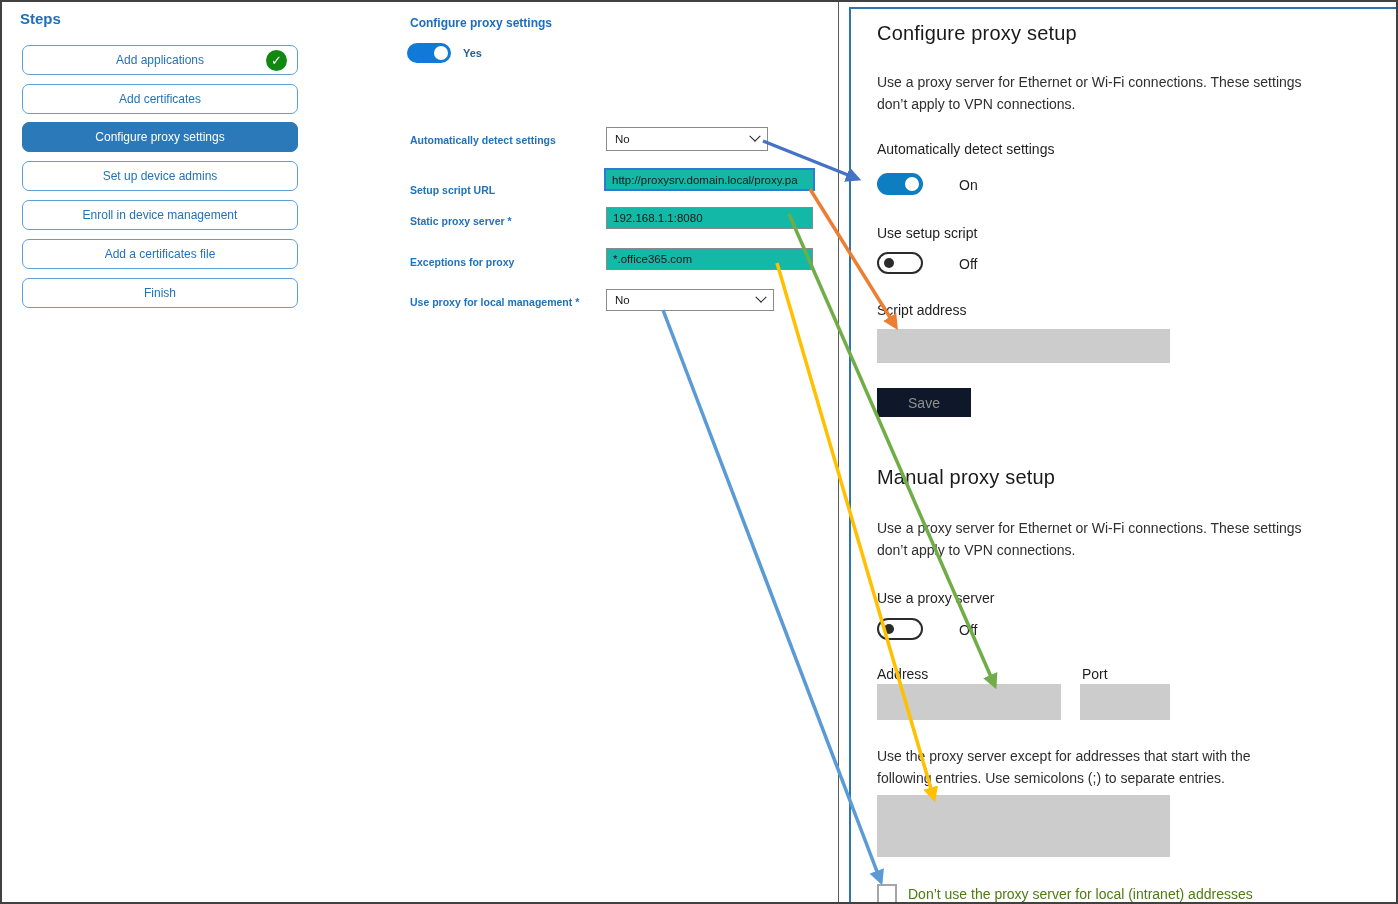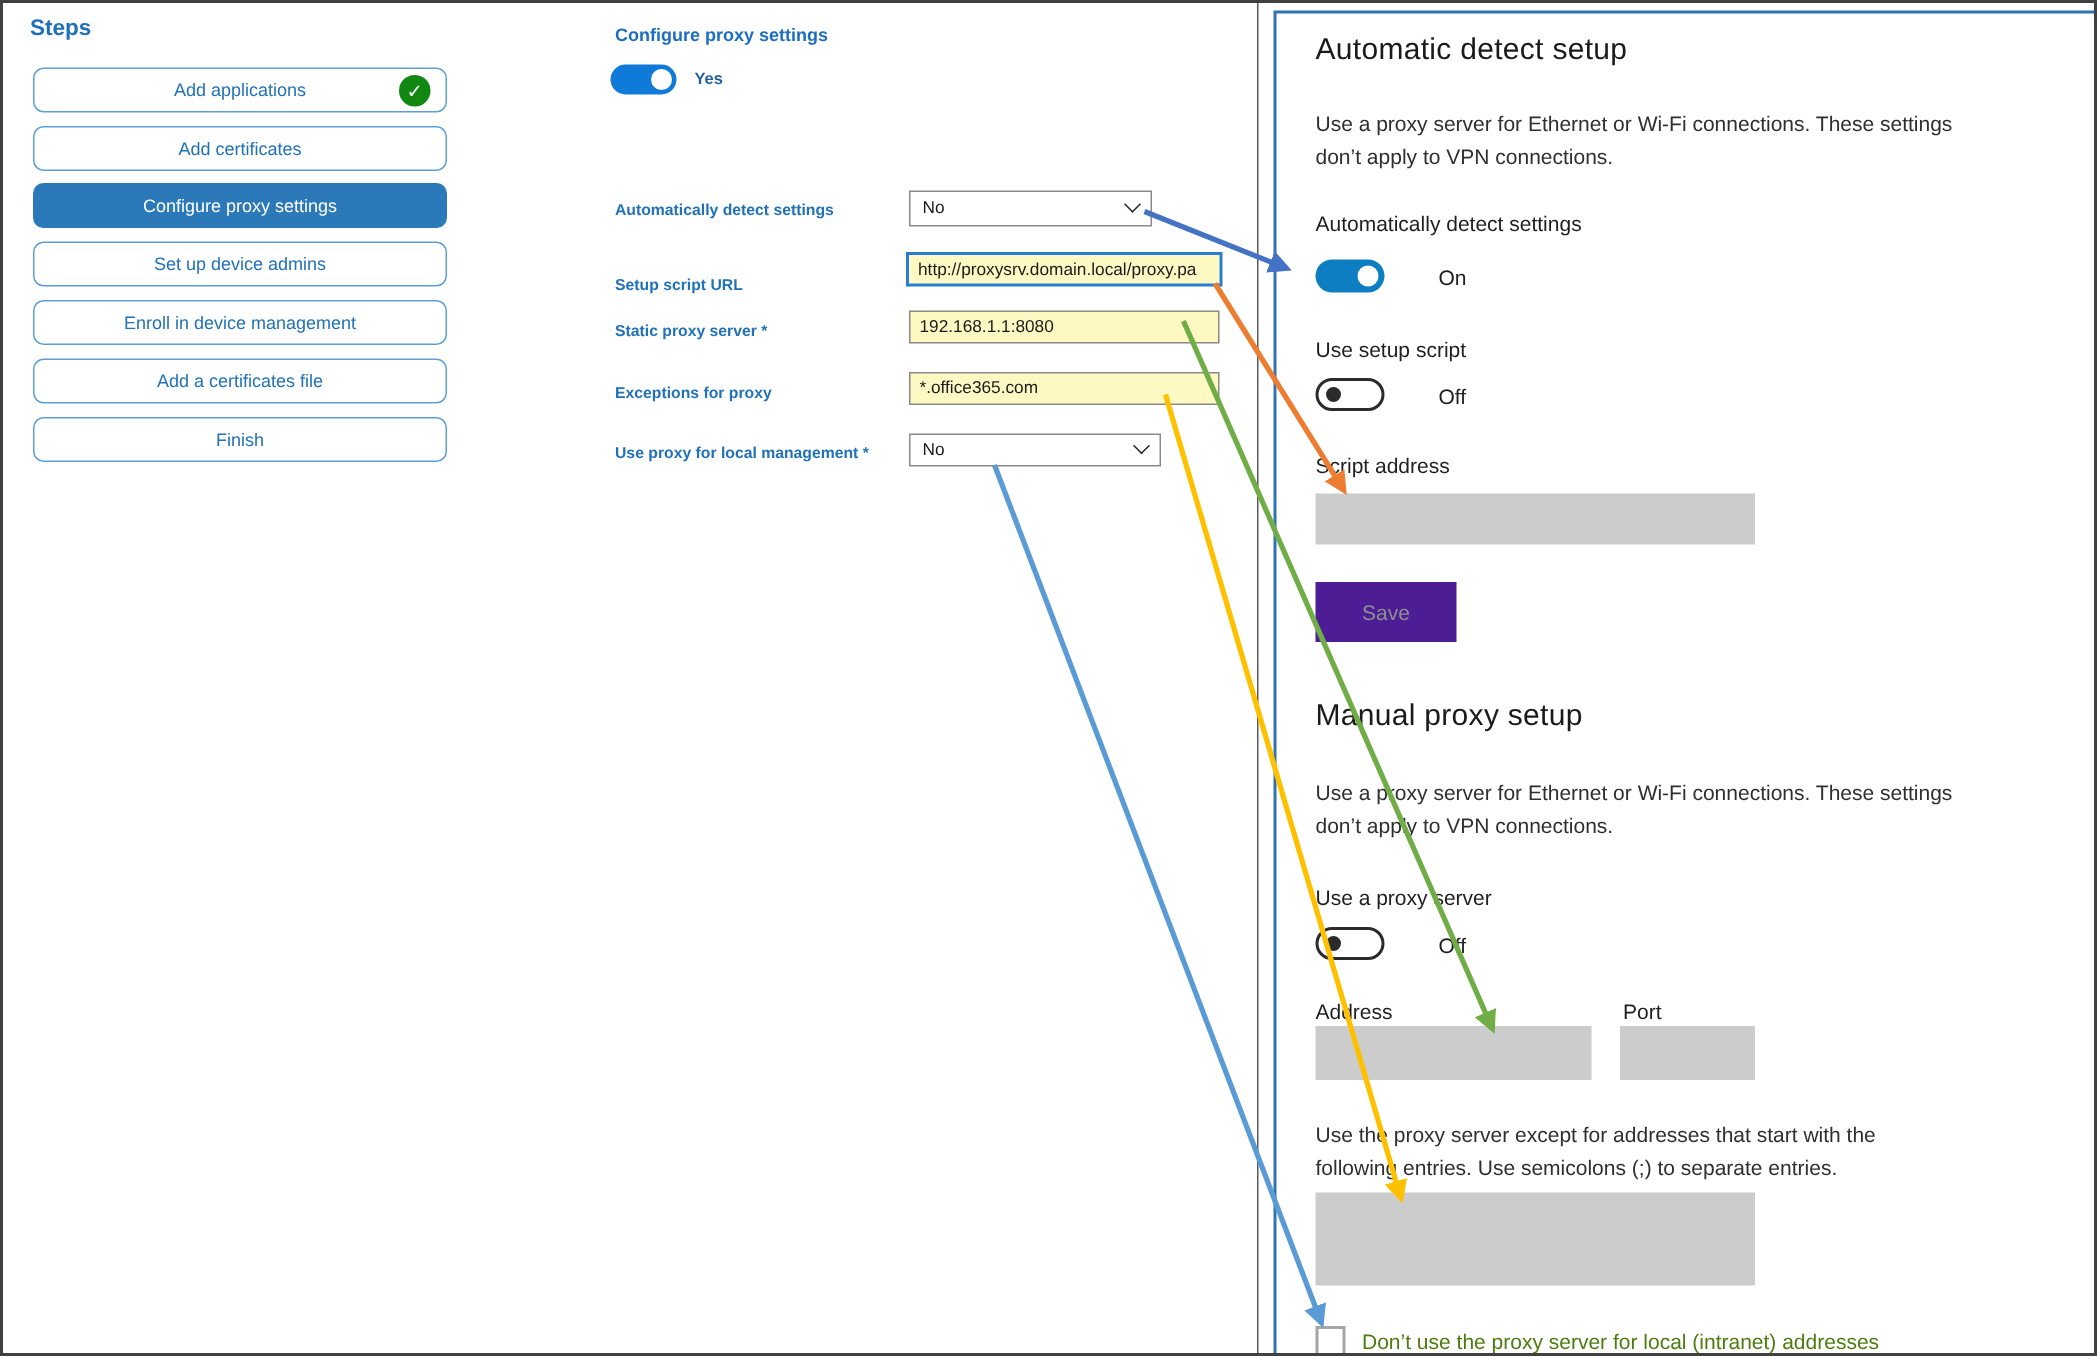--- a/index.html
+++ b/index.html
@@ -24,39 +24,39 @@
     background:#0f7ad8; cursor:pointer; }
   .toggle-sm .knob { position:absolute; right:3px; top:3px; width:14px; height:14px; border-radius:50%; background:#fff; }
   .toggle-sm-label { position:absolute; left:463px; top:47px; font-size:11px; color:#1e5f9e; font-weight:bold; }
 
   .fld-label { position:absolute; left:410px; font-size:10.5px; font-weight:bold; color:#2272b9; }
   .fld-select { position:absolute; left:606px; background:#fff; border:1px solid #8a8a8a;
     font-size:11.5px; color:#1a1a1a; display:flex; align-items:center; padding:0 8px; cursor:pointer; }
   .fld-select .chev { margin-left:auto; width:8px; height:8px; border-right:1.6px solid #222;
     border-bottom:1.6px solid #222; transform:rotate(45deg) translate(-2px,-2px); }
   .fld-input { position:absolute; left:606px; width:207px; height:22px; border:1px solid #8a8a8a;
-    font-size:11.5px; color:#1a1a1a; padding:0 6px; font-family:inherit; background:#fef9c3; }
+    font-size:11.5px; color:#1a1a1a; padding:0 6px; font-family:inherit; background:#14b8a6; }
   .fld-input.focused { left:604px; width:211px; height:23px; border:2px solid #2b7cd3; }
 
   
   .v-divider { position:absolute; left:838px; top:2px; width:1px; height:902px; background:#5a5a5a; }
   .settings-panel { position:absolute; left:849px; top:7px; width:553px; height:910px;
     border:2px solid #2e74b5; background:#fff; }
 
   .sp-h { position:absolute; font-size:20px; font-weight:400; color:#1a1a1a; letter-spacing:0.2px; }
   .sp-text { position:absolute; font-size:14px; color:#2f2f2f; line-height:21.5px; white-space:nowrap; }
   .sp-label { position:absolute; font-size:14px; color:#1f1f1f; }
   .toggle-lg { position:absolute; width:46px; height:22px; border-radius:11px; cursor:pointer; }
   .toggle-lg.on { background:#0d7ec2; }
   .toggle-lg.on .knob { position:absolute; right:4px; top:4px; width:14px; height:14px; border-radius:50%; background:#fff; }
   .toggle-lg.off { background:#fff; border:2px solid #2b2b2b; }
   .toggle-lg.off .knob { position:absolute; left:5px; top:4px; width:10px; height:10px; border-radius:50%; background:#2b2b2b; }
   .state-label { position:absolute; font-size:14px; color:#1f1f1f;margin-left:21px; }
   .gray-box { position:absolute; background:#cccccc; border:none; }
-  .save-btn { position:absolute; left:877px; top:388px; width:94px; height:40px; background:#4c1d95;
+  .save-btn { position:absolute; left:877px; top:388px; width:94px; height:29px; background:#0f172a;
     color:#8f8f8f; font-size:14px; border:none; font-family:inherit; }
   .cbx { position:absolute; left:877px; top:884px; width:20px; height:20px; background:#fff;
     border:2px solid #a6a6a6; cursor:pointer; }
   .cbx-label { position:absolute; left:908px; top:886px; font-size:14px; color:#4d7c0f; white-space:nowrap; }
 
   .arrows { position:absolute; inset:0; width:1398px; height:904px; pointer-events:none; z-index:60; }
 </style>
 </head>
 <body>
 
@@ -111,21 +111,21 @@
 
 <div class="fld-label" style="top:296px">Use proxy for local management *</div>
 <div class="fld-select" style="top:289px; width:168px; height:22px">
   <span>No</span>
   <span class="chev"></span>
 </div>
 
 <div class="v-divider"></div>
 <div class="settings-panel"></div>
 
-<div class="sp-h" style="left:877px; top:22px">Automatic detect setup</div>
+<div class="sp-h" style="left:877px; top:22px">Configure proxy setup</div>
 <div class="sp-text" style="left:877px; top:72px">
   <div>Use a proxy server for Ethernet or Wi-Fi connections. These settings</div>
   <div>don’t apply to VPN connections.</div>
 </div>
 
 <div class="sp-label" style="left:877px; top:141px">Automatically detect settings</div>
 <div class="toggle-lg on" style="left:877px; top:173px">
   <div class="knob"></div>
 </div>
 <div class="state-label" style="left:938px; top:177px">On</div>

